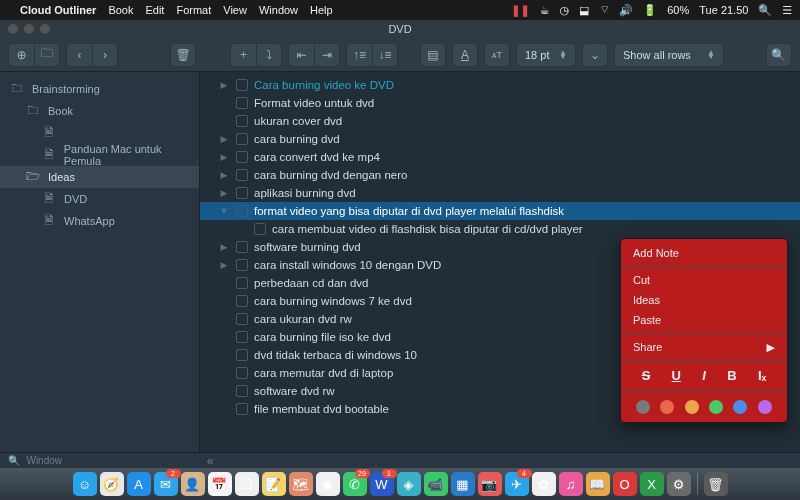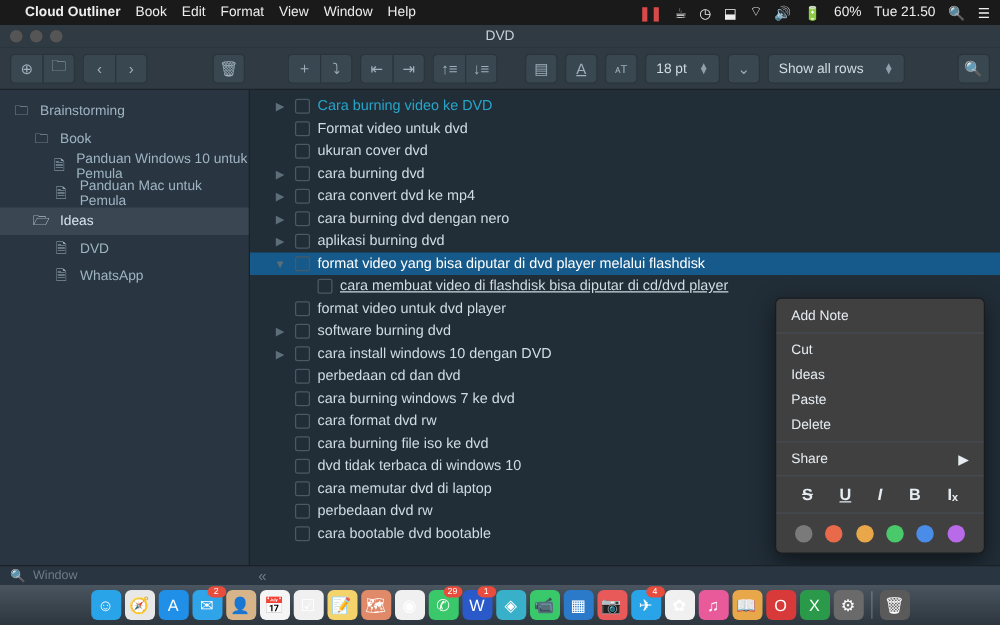--- a/index.html
+++ b/index.html
@@ -38,26 +38,26 @@
 .sb-item.sel { background: #3a4651; color: #d8e4ec; }
 .sb-icon { width: 14px; display: inline-flex; justify-content: center; }
 
 .content { flex: 1; background: #212d37; overflow: hidden; padding-top: 4px; position: relative; }
 .row { display: flex; align-items: center; height: 18px; font-size: 11.5px; color: #d0dbe2; }
 .row .arrow { width: 12px; text-align: center; color: #5d6e79; font-size: 9px; margin-left: 6px; }
 .row .arrow.open { color: #5d6e79; }
 .row .chk { width: 12px; height: 12px; border: 1px solid #4a5a65; border-radius: 2px; margin: 0 6px; }
 .row .txt { white-space: nowrap; text-align: right; }
 .row.d1 { padding-left: 12px; }
-.row.d2 { padding-left: 30px; text-decoration: underline; }
+.row.d2 { padding-left: 30px; }
 .row.sel { background: #155a8a; color: #fff; }
 .row.hl .txt { color: #27a5c9; }
 
 
-.ctx { position: absolute; right: 12px; top: 166px; width: 168px; background: #404040; border: 1px solid #181c21; border-radius: 5px; box-shadow: 0 6px 18px rgba(0,0,0,0.5); padding: 4px 0; color: #e6ecf1; font-size: 11px; z-index: 10; }
+.ctx { position: absolute; right: 12px; top: 166px; width: 168px; background: #b91c1c; border: 1px solid #181c21; border-radius: 5px; box-shadow: 0 6px 18px rgba(0,0,0,0.5); padding: 4px 0; color: #e6ecf1; font-size: 11px; z-index: 10; }
 .ctx-item { height: 20px; display: flex; align-items: center; padding: 0 12px; justify-content: space-between; }
 .ctx-sep { height: 1px; background: #444b53; margin: 3px 0; }
 .ctx-fmt { display: flex; justify-content: space-around; padding: 4px 10px; font-size: 13px; font-weight: 600; font-family: Georgia, serif; }
 .ctx-colors { display: flex; justify-content: space-around; padding: 6px 10px 4px; }
 .ctx-dot { width: 14px; height: 14px; border-radius: 50%; }
 
 
 .bottombar { height: 16px; background: #293540; border-top: 1px solid #1a2228; display: flex; align-items: center; }
 .search { flex: 0 0 200px; height: 16px; display: flex; align-items: center; padding: 0 8px; gap: 6px; color: #6e7d87; font-size: 10px; }
 .collapse { width: 20px; text-align: center; color: #6e7d87; }
@@ -153,21 +153,20 @@
       <div class="sb-item d0">
         <span class="sb-icon">🗀</span>
         <span>Brainstorming</span>
       </div>
       <div class="sb-item d1">
         <span class="sb-icon">🗀</span>
         <span>Book</span>
       </div>
       <div class="sb-item d2">
         <span class="sb-icon">🗎</span>
-        <span>Panduan Windows 10 untuk Pemula</span>
       </div>
       <div class="sb-item d2">
         <span class="sb-icon">🗎</span>
         <span>Panduan Mac untuk Pemula</span>
       </div>
       <div class="sb-item d1 sel">
         <span class="sb-icon">🗁</span>
         <span>Ideas</span>
       </div>
       <div class="sb-item d2">
@@ -220,25 +219,20 @@
         <span class="arrow open">▼</span>
         <span class="chk"></span>
         <span class="txt">format video yang bisa diputar di dvd player melalui flashdisk</span>
       </div>
       <div class="row d2">
         <span class="arrow"></span>
         <span class="chk"></span>
         <span class="txt">cara membuat video di flashdisk bisa diputar di cd/dvd player</span>
       </div>
       <div class="row d1">
-        <span class="arrow"></span>
-        <span class="chk"></span>
-        <span class="txt">format video untuk dvd player</span>
-      </div>
-      <div class="row d1">
         <span class="arrow">▶</span>
         <span class="chk"></span>
         <span class="txt">software burning dvd</span>
       </div>
       <div class="row d1">
         <span class="arrow">▶</span>
         <span class="chk"></span>
         <span class="txt">cara install windows 10 dengan DVD</span>
       </div>
       <div class="row d1">
@@ -247,54 +241,53 @@
         <span class="txt">perbedaan cd dan dvd</span>
       </div>
       <div class="row d1">
         <span class="arrow"></span>
         <span class="chk"></span>
         <span class="txt">cara burning windows 7 ke dvd</span>
       </div>
       <div class="row d1">
         <span class="arrow"></span>
         <span class="chk"></span>
-        <span class="txt">cara format dvd rw</span>
+        <span class="txt">cara ukuran dvd rw</span>
       </div>
       <div class="row d1">
         <span class="arrow"></span>
         <span class="chk"></span>
         <span class="txt">cara burning file iso ke dvd</span>
       </div>
       <div class="row d1">
         <span class="arrow"></span>
         <span class="chk"></span>
         <span class="txt">dvd tidak terbaca di windows 10</span>
       </div>
       <div class="row d1">
         <span class="arrow"></span>
         <span class="chk"></span>
         <span class="txt">cara memutar dvd di laptop</span>
       </div>
       <div class="row d1">
         <span class="arrow"></span>
         <span class="chk"></span>
-        <span class="txt">perbedaan dvd rw</span>
-      </div>
-      <div class="row d1">
-        <span class="arrow"></span>
-        <span class="chk"></span>
-        <span class="txt">cara bootable dvd bootable</span>
+        <span class="txt">software dvd rw</span>
+      </div>
+      <div class="row d1">
+        <span class="arrow"></span>
+        <span class="chk"></span>
+        <span class="txt">file membuat dvd bootable</span>
       </div>
       <div class="ctx" id="ctx">
         <div class="ctx-item">Add Note</div>
         <div class="ctx-sep"></div>
         <div class="ctx-item">Cut</div>
         <div class="ctx-item">Ideas</div>
         <div class="ctx-item">Paste</div>
-        <div class="ctx-item">Delete</div>
         <div class="ctx-sep"></div>
         <div class="ctx-item">
           <span>Share</span>
           <span>▶</span>
         </div>
         <div class="ctx-sep"></div>
         <div class="ctx-fmt">
           <span style="text-decoration: line-through;">S</span>
           <span style="text-decoration: underline;">U</span>
           <span style="font-style: italic;">I</span>

